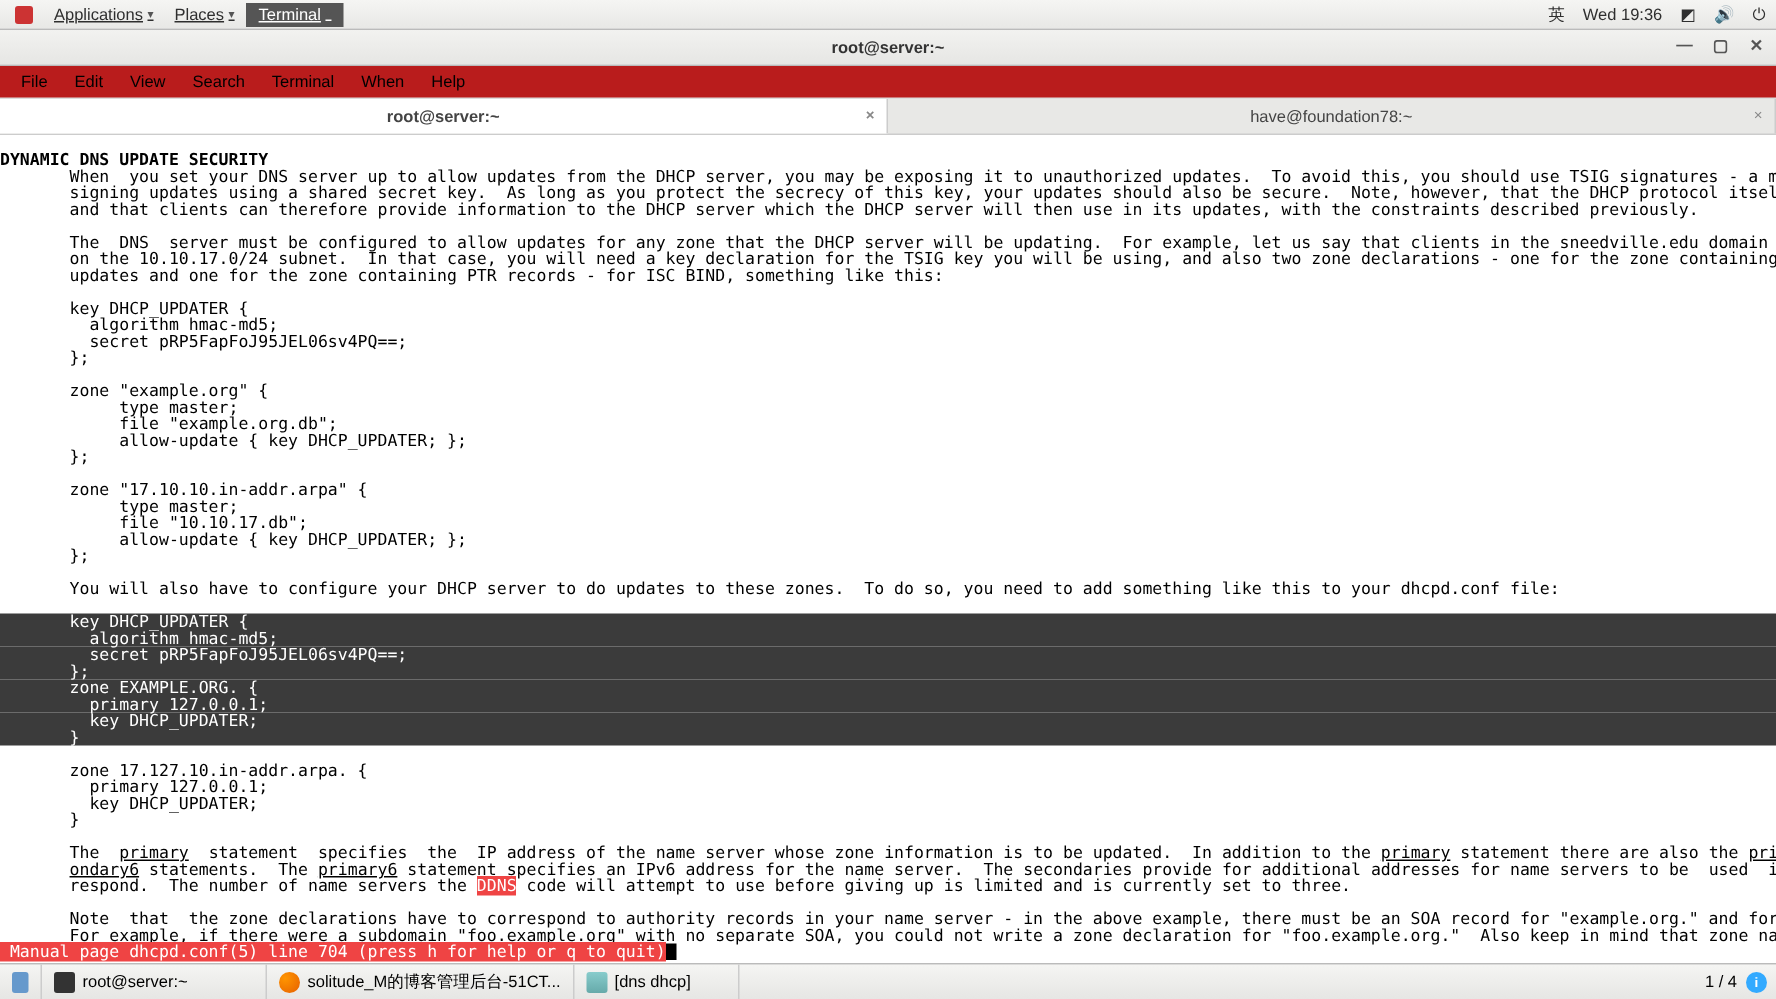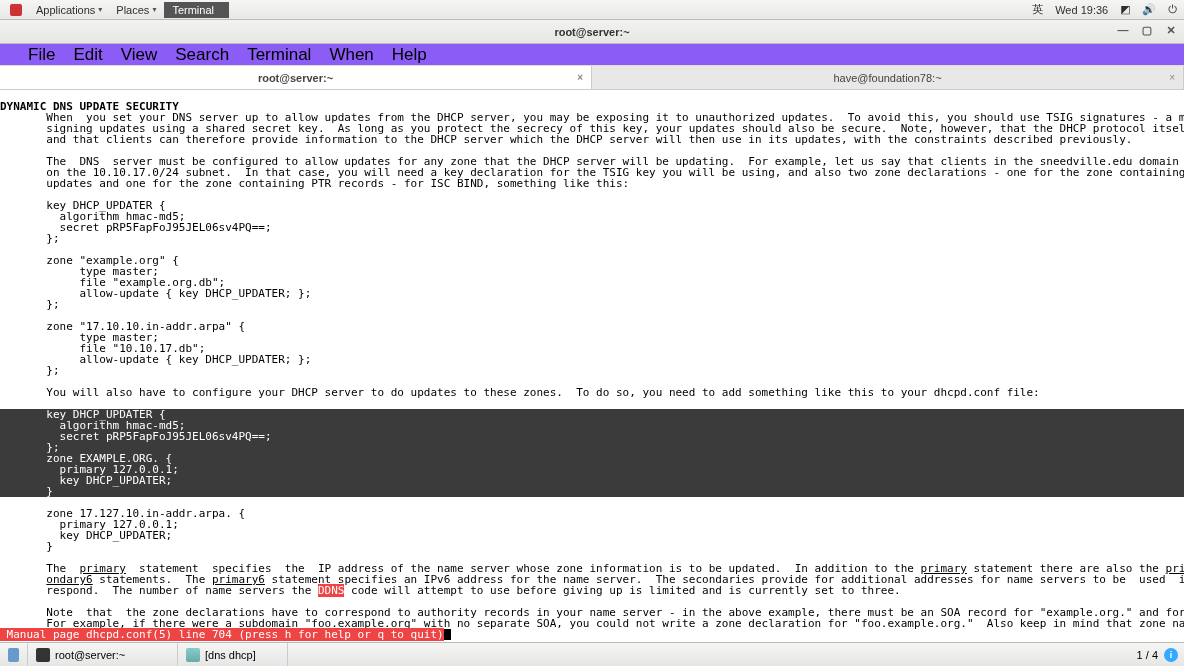--- a/index.html
+++ b/index.html
@@ -1,34 +1,34 @@
 <!DOCTYPE html>
 <html><head>
 <meta charset="utf-8">
 <style>
 * { margin: 0; padding: 0; box-sizing: border-box; }
 body { font-family: sans-serif; font-size: 11px; background: #fff; width: 1184px; height: 666px; overflow: hidden; position: relative; }
 
 
 .top-bar { height: 20px; background: linear-gradient(#f5f5f3,#e8e8e6); border-bottom: 1px solid #bbb; display: flex; align-items: center; padding: 0 4px; font-size: 11px; color: #2e2e2e; }
 .top-bar .left { display: flex; align-items: center; gap: 2px; }
-.top-bar .item { padding: 2px 6px; display: flex; align-items: center; gap: 3px; }
+.top-bar .item { padding: 2px 6px; display: flex; align-items: center; gap: 3px; text-decoration: underline; }
 .top-bar .logo { width: 12px; height: 12px; background: #c33; border-radius: 2px; }
 .top-bar .carret { font-size: 8px; color: #555; }
 .top-bar .term-active { background: #555; color: #fff; padding: 2px 8px; }
 .top-bar .right { margin-left: auto; display: flex; align-items: center; gap: 6px; }
 .top-bar .right span { padding: 0 3px; }
 
 
 .win-title { height: 24px; background: linear-gradient(#f2f2f0,#e6e6e4); border-bottom: 1px solid #bbb; display: flex; align-items: center; justify-content: center; font-size: 11px; font-weight: bold; color: #333; position: relative; }
 .win-ctrls { position: absolute; right: 6px; top: 4px; display: flex; gap: 10px; font-size: 11px; color: #555; }
 .win-ctrls span { width: 14px; text-align: center; }
 
 
-.menu-bar { height: 22px; background: #8b5cf6; border-bottom: 1px solid #ddd; display: flex; align-items: center; padding: 0 20px; gap: 2px; font-size: 17px; }
+.menu-bar { height: 22px; background: #b91c1c; border-bottom: 1px solid #ddd; display: flex; align-items: center; padding: 0 6px; gap: 2px; font-size: 11px; }
 .menu-bar span { padding: 3px 8px; }
 
 
 .tab-row { height: 24px; background: #e8e8e6; border-bottom: 1px solid #ccc; display: flex; }
 .tab { flex: 1; display: flex; align-items: center; justify-content: center; font-size: 11px; border-right: 1px solid #ccc; position: relative; color: #444; }
 .tab.active { background: #fff; font-weight: bold; }
 .tab .x { position: absolute; right: 8px; color: #888; font-size: 10px; }
 
 
 .term { font-family: "DejaVu Sans Mono","Courier New",monospace; font-size: 11px; line-height: 11px; white-space: pre; color: #000; background: #fff; padding: 0; }
@@ -156,20 +156,24 @@
 </div>
 
 <div class="taskbar">
   <div class="tbtn small">
       <span class="ic" style="background:#69c;border-radius:2px"></span>
     </div>
   <div class="tbtn">
       <span class="ic ic-term"></span>
       <span>root@server:~</span>
     </div>
+  <div class="tbtn">
+      <span class="ic ic-ff"></span>
+      <span>solitude_M的博客管理后台-51CT...</span>
+    </div>
   <div class="tbtn" style="min-width:110px">
       <span class="ic ic-chart"></span>
       <span>[dns dhcp]</span>
     </div>
   <div class="right">
     <span>1 / 4</span>
     <span class="ic-info">i</span>
   </div>
 </div>
 

